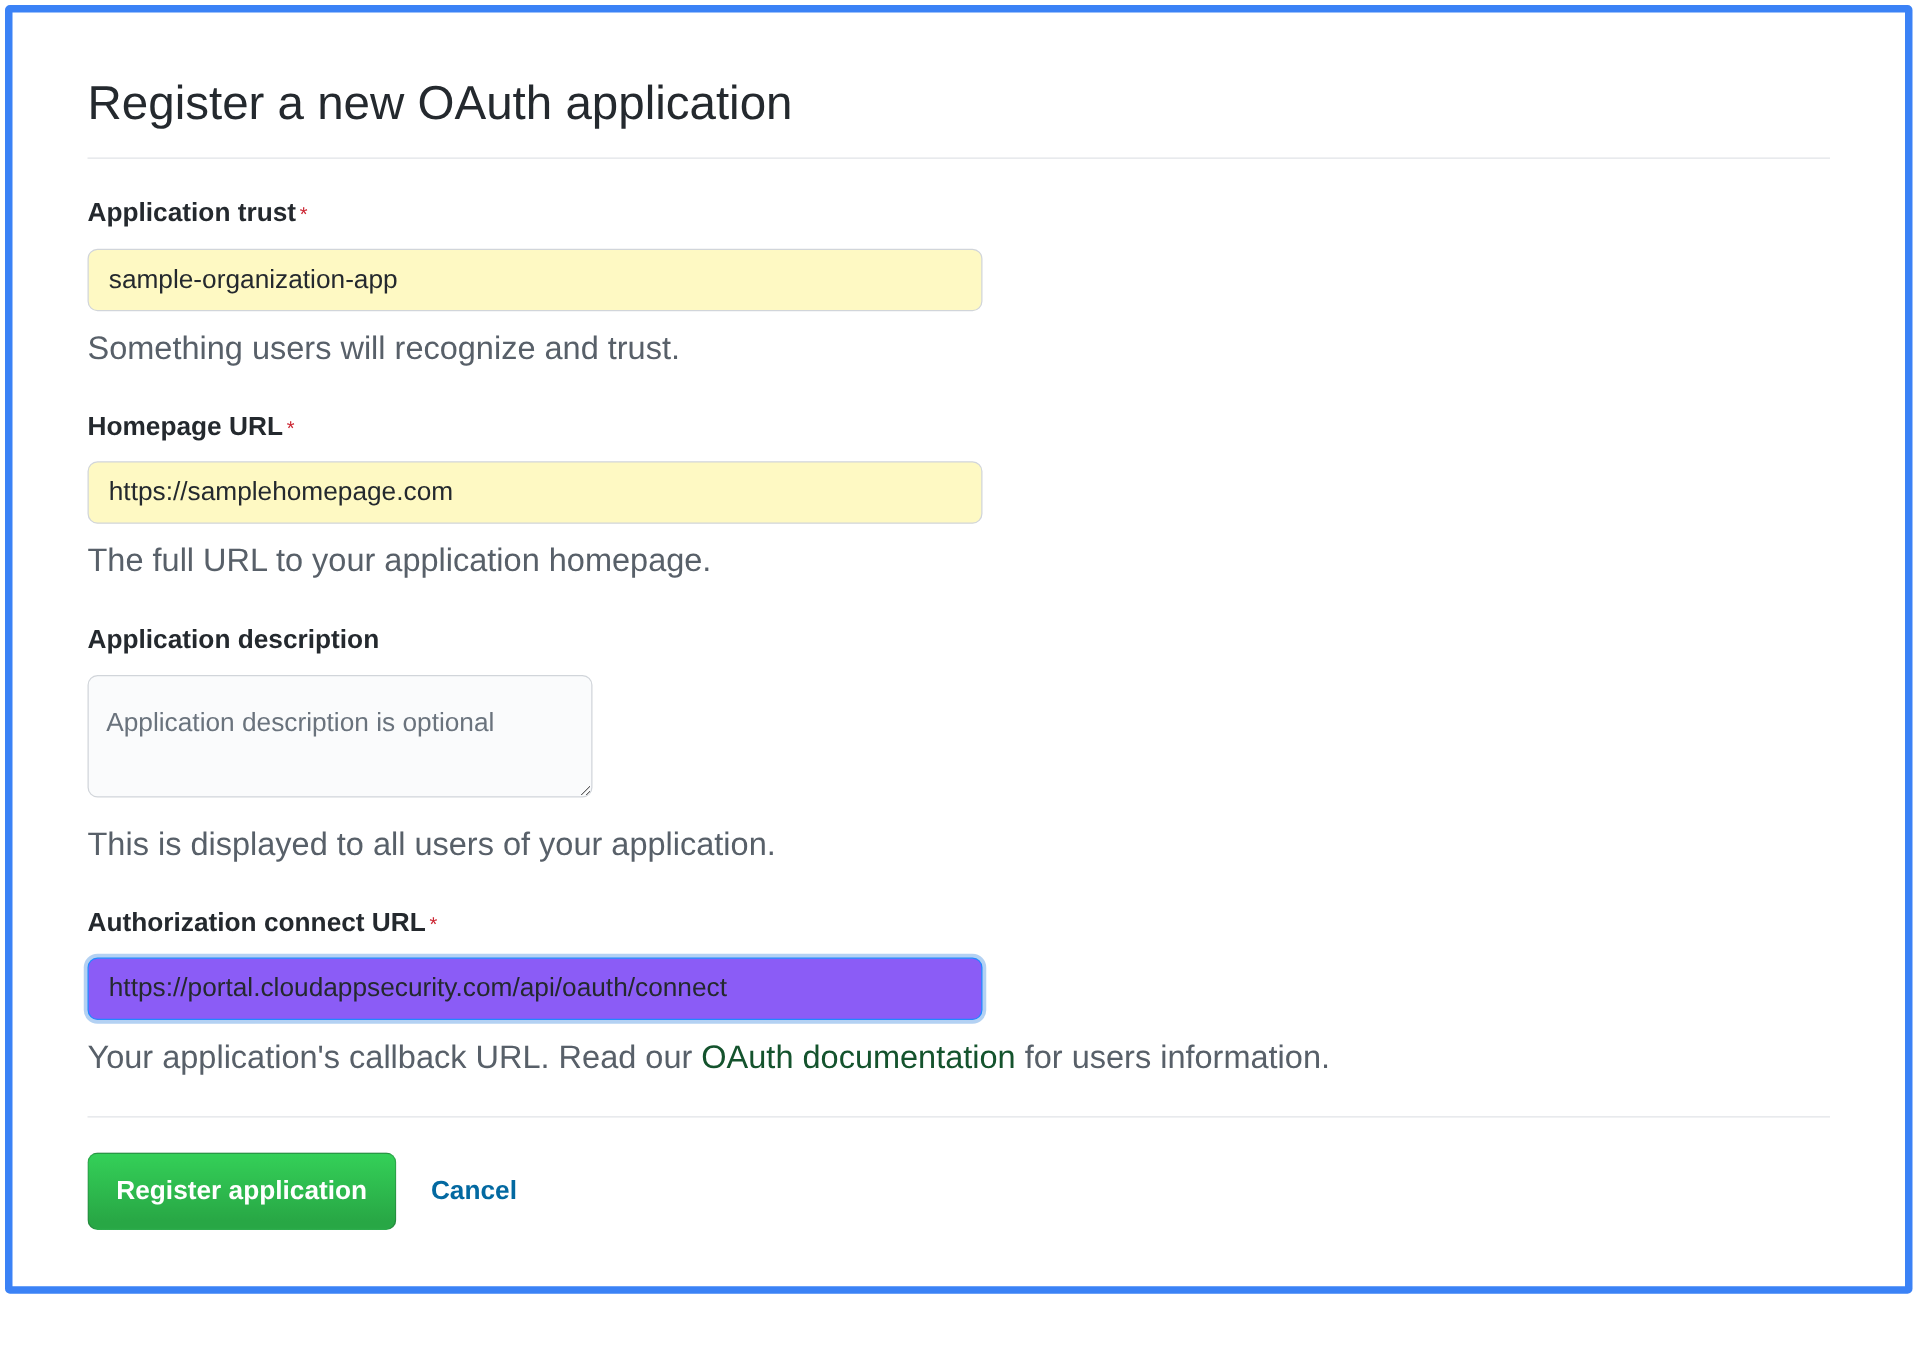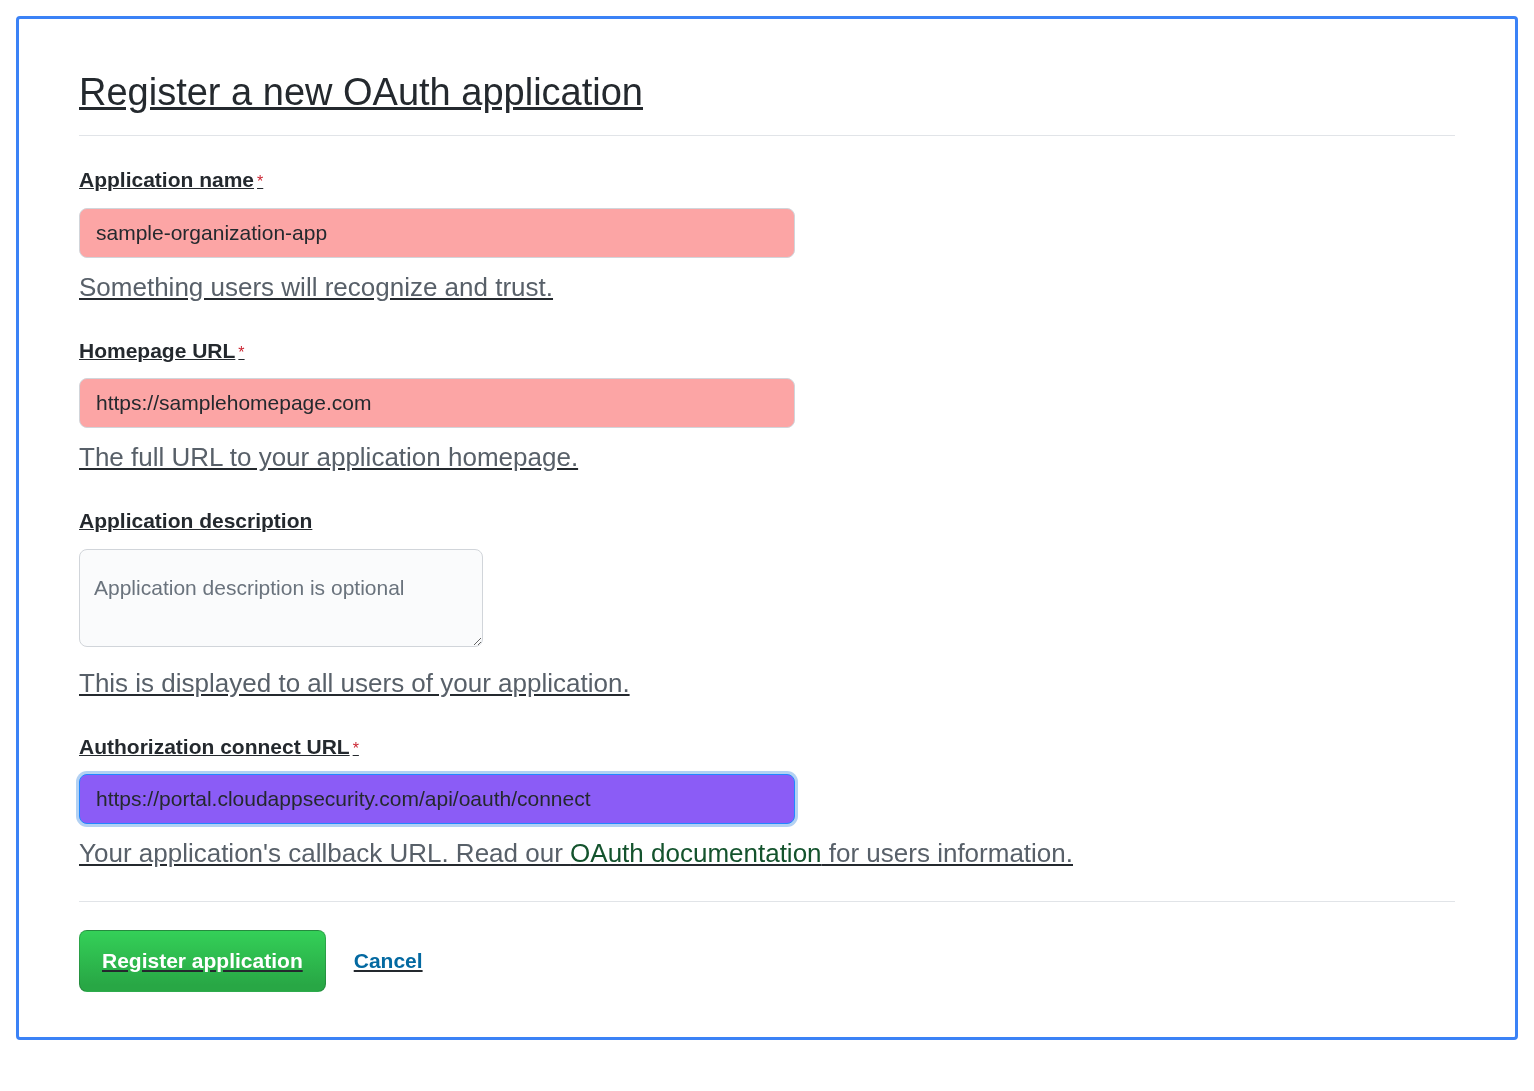--- a/index.html
+++ b/index.html
@@ -8,26 +8,25 @@
       padding: 0;
     }
     body {
       font-family: -apple-system, BlinkMacSystemFont, "Segoe UI", Helvetica, Arial, sans-serif;
       background: #ffffff;
       color: #24292e;
       font-size: 16px;
       line-height: 1.5;
     }
     .container {
-      border: 3px solid #3b82f6;
+      border: 6px solid #3b82f6;
       border-radius: 4px;
       max-width: 1534px;
-      margin: 16px;
+      margin: 4px;
       padding: 45px 60px 45px 60px;
-      text-decoration: underline;
     }
     h1.page-title {
       font-size: 38px;
       font-weight: 400;
       color: #24292e;
       margin-bottom: 14px;
     }
     hr.rule {
       border: none;
       border-top: 1px solid #e1e4e8;
@@ -46,21 +45,21 @@
     }
     .required {
       color: #cb2431;
       margin-left: 3px;
     }
     input.text-input {
       width: 716px;
       max-width: 100%;
       padding: 12px 16px;
       font-size: 21px;
-      background: #fca5a5;
+      background: #fef9c3;
       border: 1px solid #d1d5da;
       border-radius: 8px;
       color: #24292e;
       outline: none;
     }
     input.text-input.focused {
       background: #8b5cf6;
       border-color: #2188ff;
       box-shadow: 0 0 0 3px rgba(3, 102, 214, 0.3);
     }
@@ -120,21 +119,21 @@
   </style>
 </head>
 <body>
 
 <div class="container">
   <h1 class="page-title">Register a new OAuth application</h1>
   <hr class="rule">
 
   <div class="form-group">
     <div class="label-row">
-      <label class="field-label">Application name</label><span class="required">*</span>
+      <label class="field-label">Application trust</label><span class="required">*</span>
     </div>
     <input type="text" class="text-input" value="sample-organization-app" style="">
     <div class="help-text">Something users will recognize and trust.</div>
   </div>
 
   <div class="form-group">
     <div class="label-row">
       <label class="field-label">Homepage URL</label><span class="required">*</span>
     </div>
     <input type="text" class="text-input" value="https://samplehomepage.com" style="">

